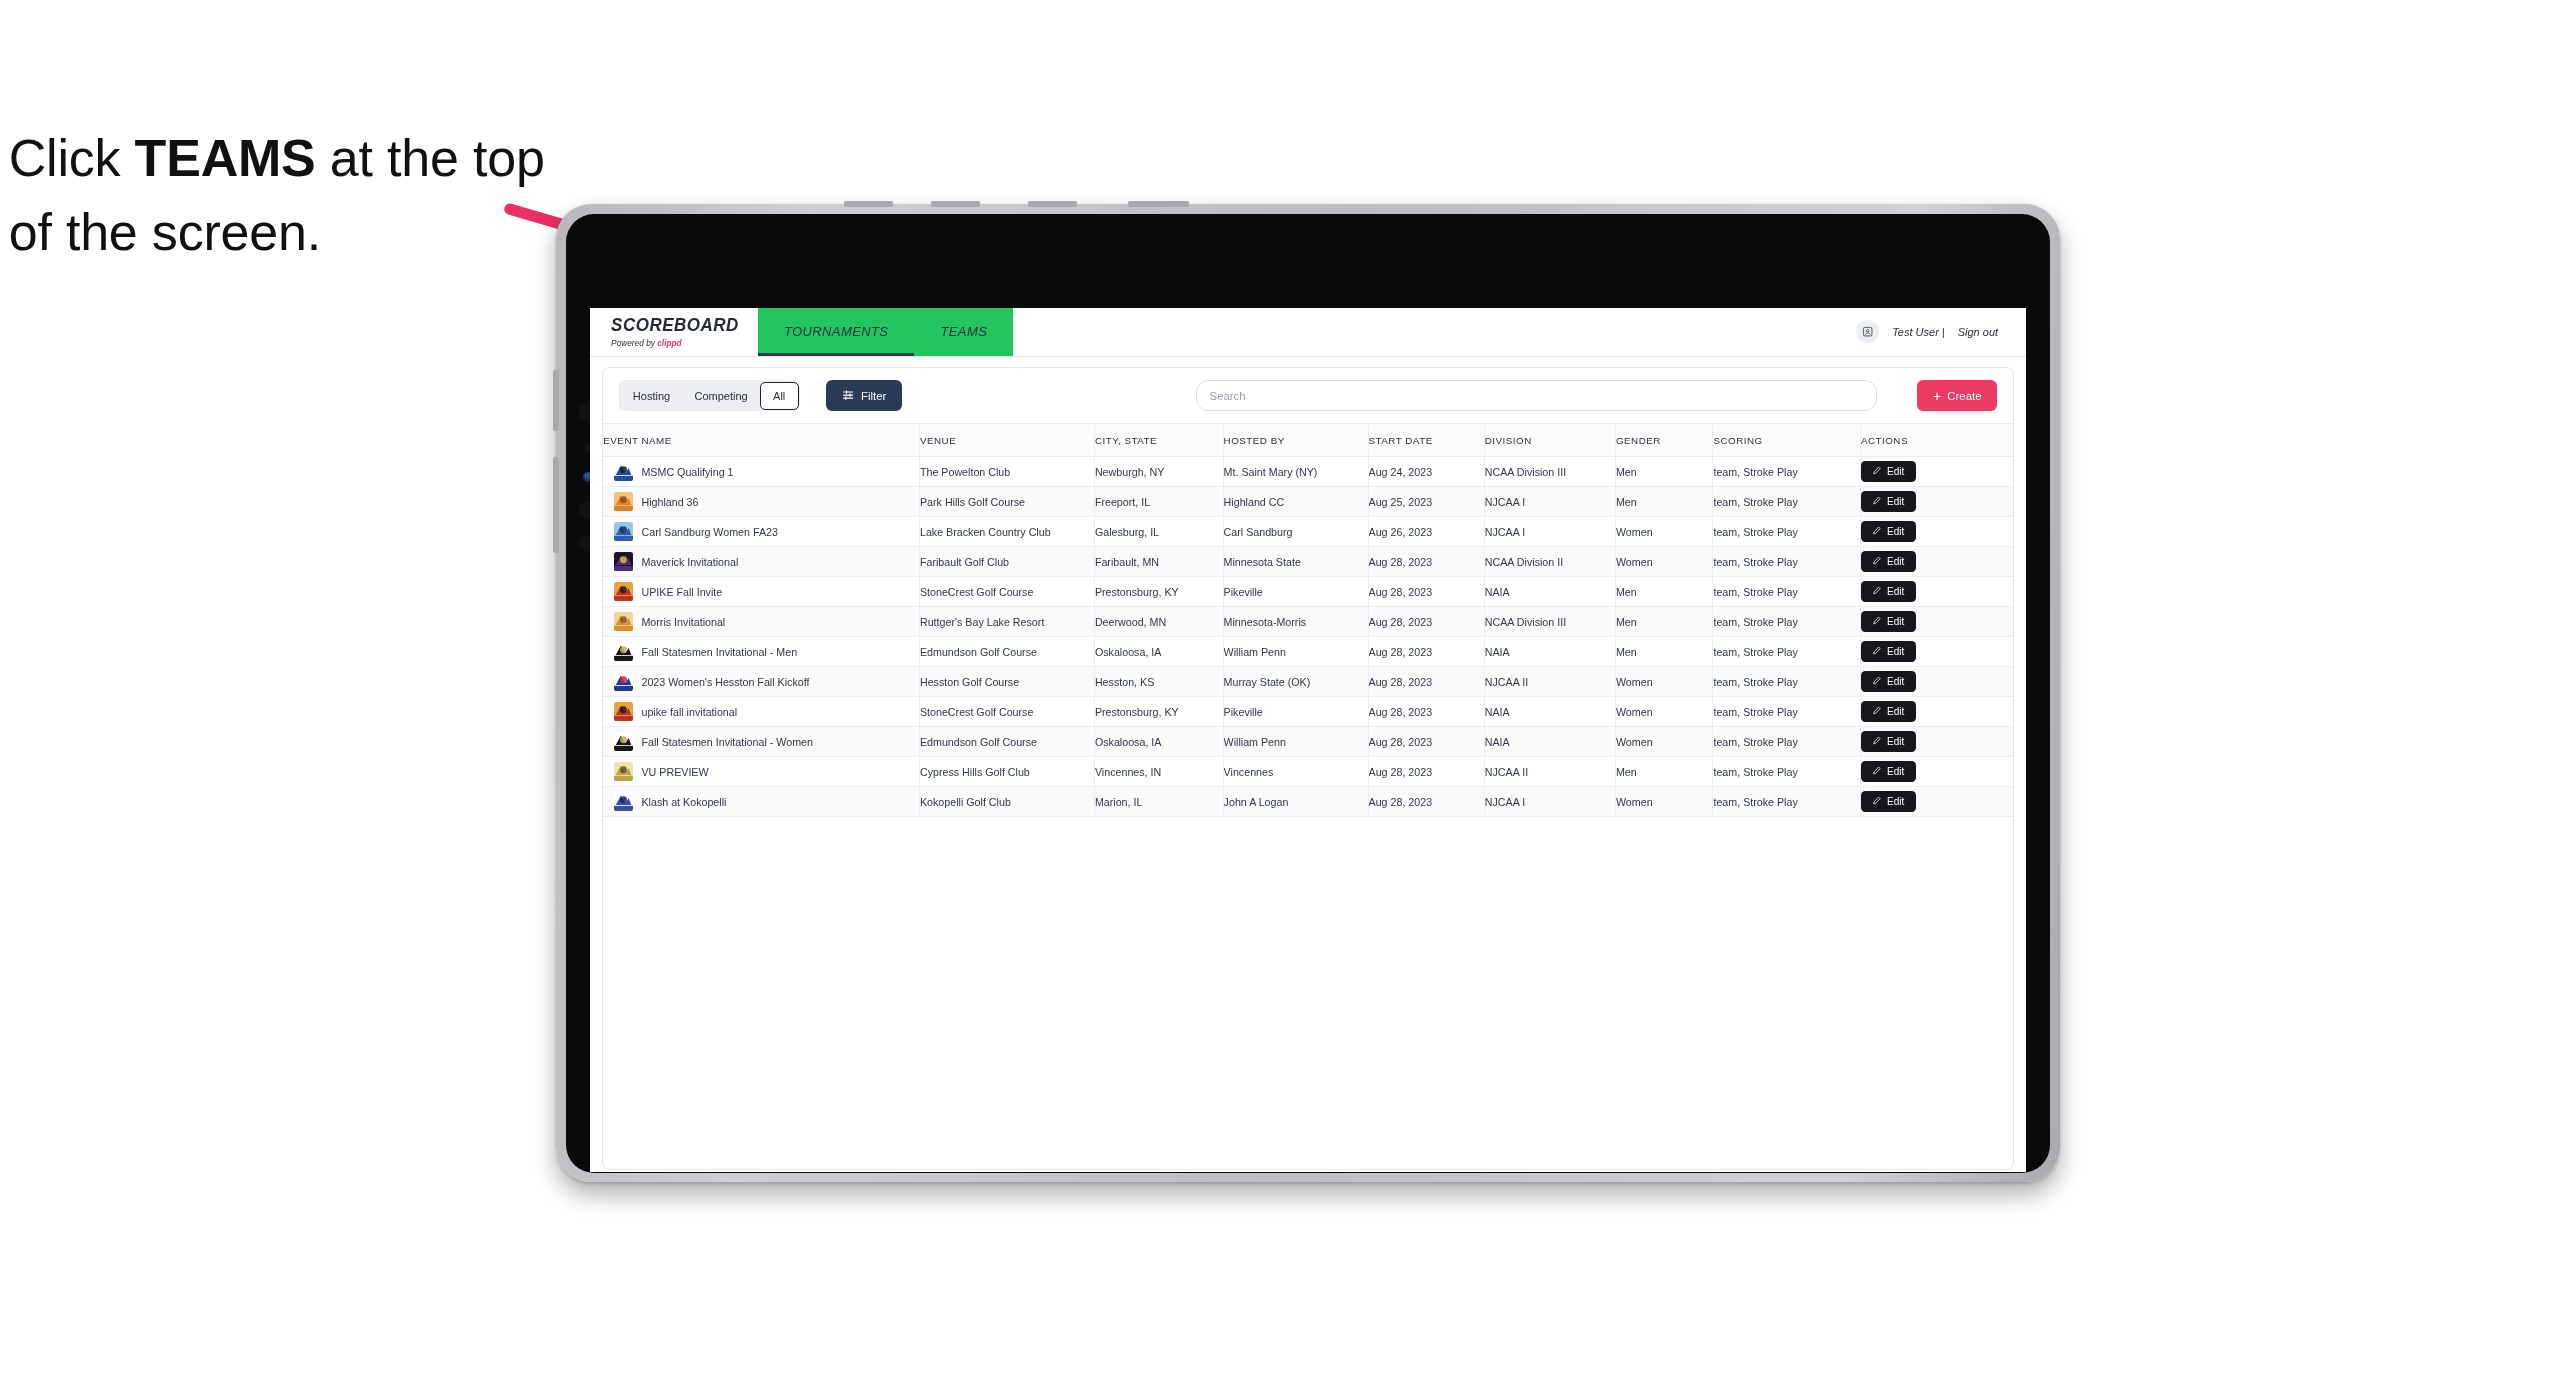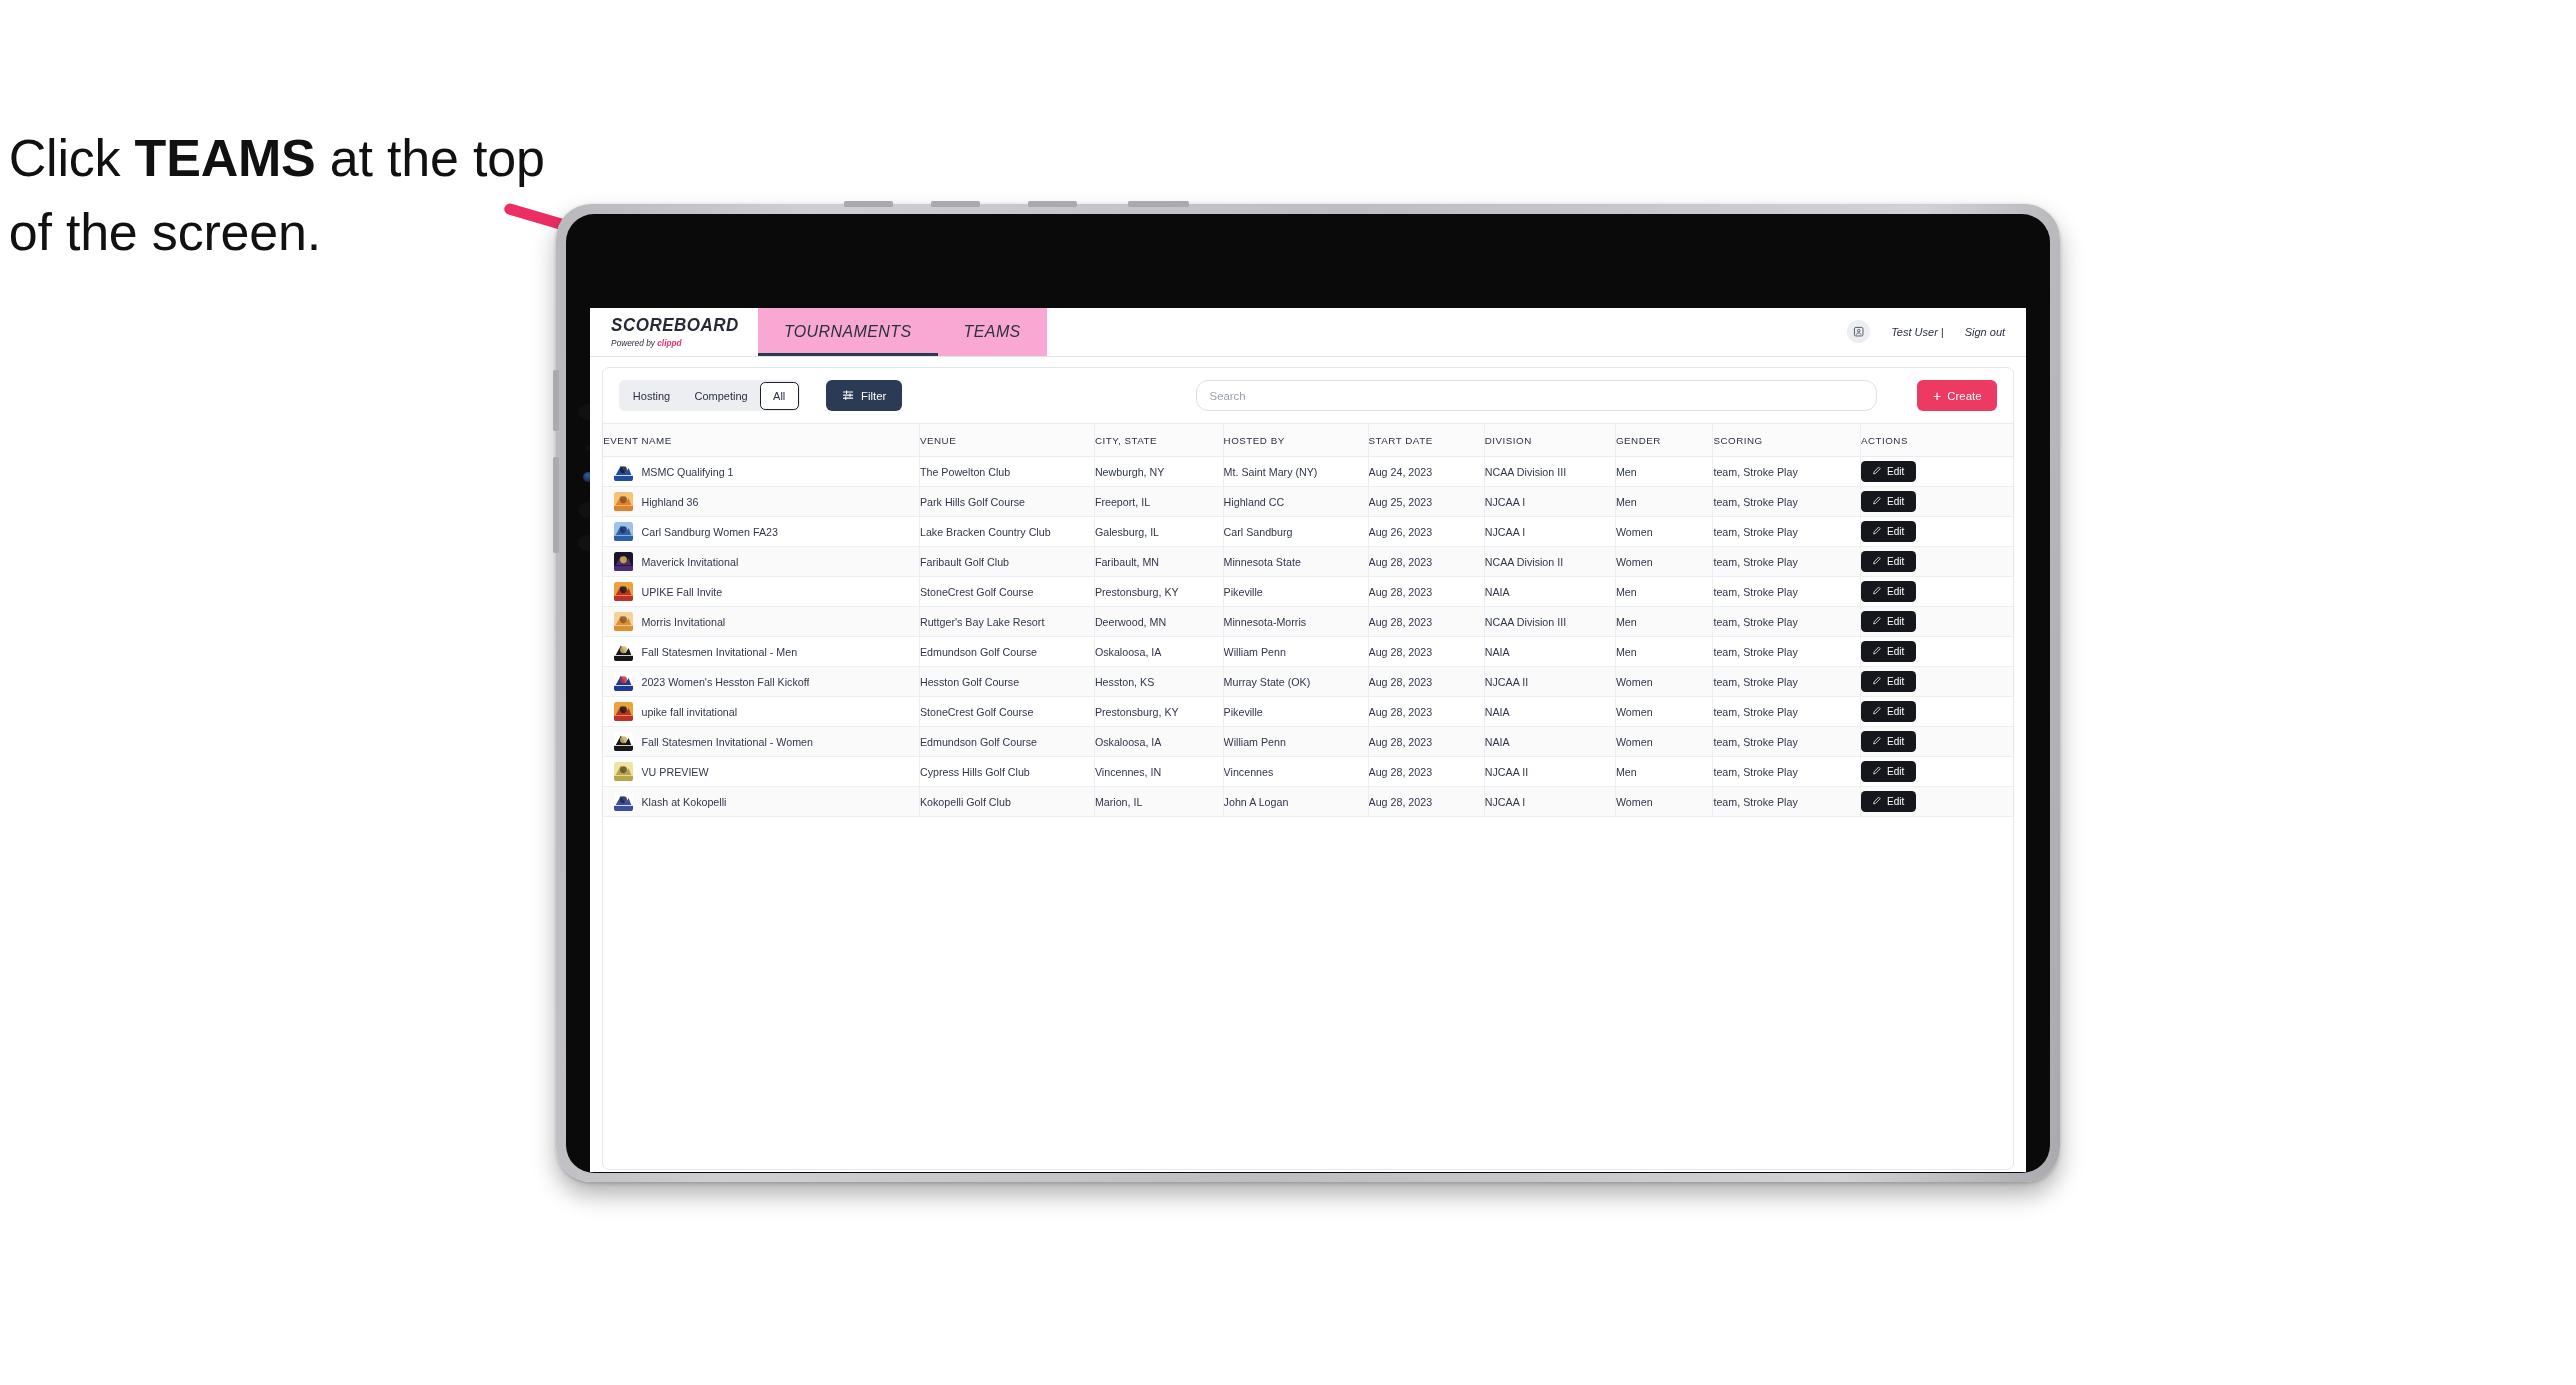--- a/index.html
+++ b/index.html
@@ -99,34 +99,34 @@
   }
   .brand-sub {
     margin-top: 6.1px; font-size: 8.3px; color: #2a2f3a; line-height: 1;
   }
   .brand-sub .clippd { color: #e8336b; font-weight: bold; }
 
   .navtabs { display: flex; align-items: stretch; }
   .navtab {
     display: flex; align-items: center;
     padding: 0 26px;
-    font-size: 16px; letter-spacing: 0.4px; color: #2a3040;
+    font-size: 13px; letter-spacing: 0.4px; color: #2a3040;
     cursor: pointer;
     position: relative;
-    background: #f9a8d4;
+    background: #22c55e;
   }
   .navtab.active::after {
     content: ""; position: absolute; left: 0; right: 0; bottom: 0;
     height: 2.6px; background: #2b3a55;
   }
 
   .appbar-right {
     margin-left: auto;
-    display: flex; align-items: center; gap: 21px;
-    padding-right: 21px;
+    display: flex; align-items: center; gap: 13px;
+    padding-right: 28px;
   }
   .avatar {
     width: 23px; height: 23px; border-radius: 50%;
     background: #eceef1;
     display: flex; align-items: center; justify-content: center;
   }
   .avatar svg { width: 11.4px; height: 11.4px; }
   .userlabel { font-size: 11px; color: #2a3040; }
   .signout { font-size: 11px; color: #2a3040; cursor: pointer; }
 

